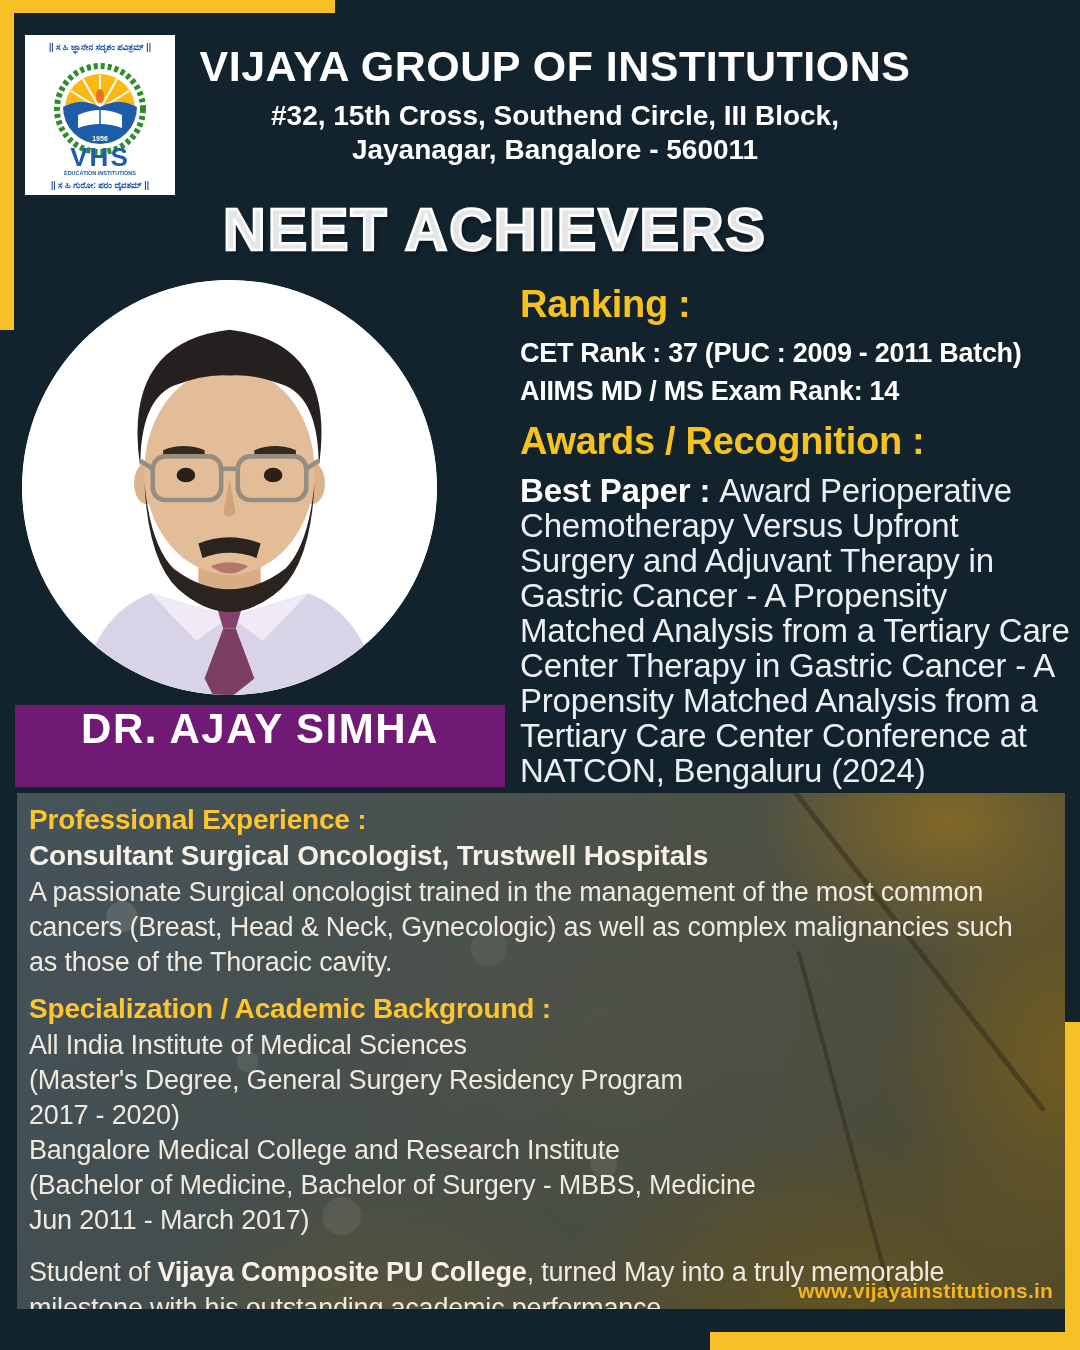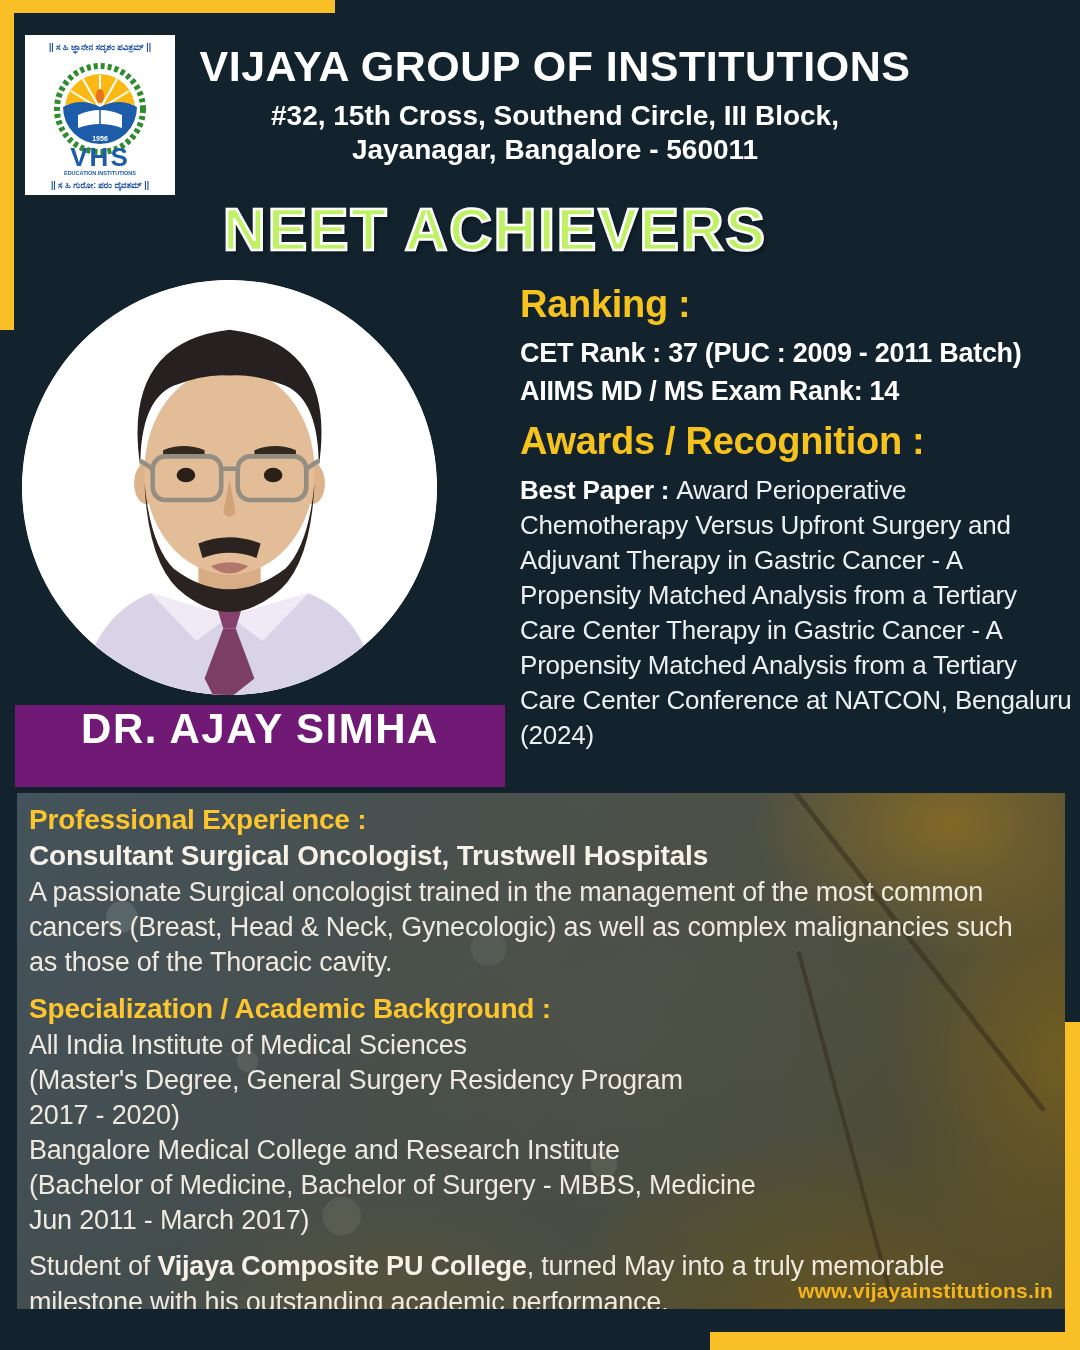--- a/index.html
+++ b/index.html
@@ -20,21 +20,21 @@
   .logo{position:absolute;left:25px;top:35px;width:150px;height:160px;background:#fff;}
   .logo svg{display:block;}
 
   
   .header-text{position:absolute;left:180px;top:44px;width:750px;text-align:center;color:#fff;}
   .inst-title{font-size:43px;font-weight:bold;letter-spacing:.5px;line-height:1.05;}
   .inst-address{margin-top:10px;font-size:28px;font-weight:bold;line-height:1.2;}
 
   .neet-title{
     position:absolute;left:120px;top:196px;width:750px;text-align:center;
-    font-size:59px;font-weight:800;letter-spacing:2px;color:#bef264;
+    font-size:59px;font-weight:800;letter-spacing:2px;color:#e5e5e5;
     -webkit-text-stroke:2.6px #ffffff;
     text-shadow:3px 4px 3px rgba(8,16,24,.55);
     white-space:nowrap;
   }
 
   
   .photo{
     position:absolute;left:22px;top:280px;width:415px;height:415px;border-radius:50%;
     background:#fff;overflow:hidden;
   }
@@ -51,21 +51,21 @@
   .right-col{position:absolute;left:520px;top:283px;width:556px;}
   .section-heading{
     font-size:38px;font-weight:bold;color:#F6C21D;letter-spacing:-.3px;white-space:nowrap;
   }
   .rank-lines{margin-top:8px;margin-bottom:10px;}
   .rank-line{
     font-size:27px;font-weight:bold;color:#fff;line-height:38px;
     letter-spacing:-.3px;white-space:nowrap;
   }
   .awards-para{
-    margin-top:10px;font-size:26px;line-height:35px;color:#EDF0F2;letter-spacing:-.2px;
+    margin-top:10px;font-size:33px;line-height:35px;color:#EDF0F2;letter-spacing:-.2px;
   }
   .awards-para b{color:#fff;}
 
   
   .leaves{
     position:absolute;left:17px;top:793px;width:1048px;height:516px;overflow:hidden;
     background:
       linear-gradient(rgba(23,38,48,.36), rgba(23,38,48,.42)),
       radial-gradient(circle 26px at 10% 24%, rgba(215,222,215,.28) 0 58%, transparent 62%),
       radial-gradient(circle 18px at 22% 52%, rgba(222,218,196,.22) 0 58%, transparent 62%),
@@ -82,21 +82,21 @@
   .branch{position:absolute;background:#342c1c;opacity:.55;border-radius:3px;}
   .branch-1{width:420px;height:5px;right:-60px;top:150px;transform:rotate(52deg);}
   .branch-2{width:360px;height:4px;right:40px;top:330px;transform:rotate(75deg);}
   .leaves-content{position:relative;padding:10px 14px 0 12px;}
   .leaf-heading{font-size:28px;font-weight:bold;color:#FDC52E;line-height:34px;letter-spacing:-.2px;}
   .leaf-role{font-size:28px;font-weight:bold;color:#F7F1E8;line-height:38px;letter-spacing:-.2px;}
   .leaf-body{font-size:27px;color:#EFE9DF;line-height:35px;letter-spacing:-.2px;}
   .leaf-desc{max-width:1014px;}
   .spec-block{margin-top:12px;}
   .spec-lines{margin-top:2px;}
-  .student-para{margin-top:10px;font-size:27px;color:#EFE9DF;line-height:36px;max-width:950px;letter-spacing:-.2px;}
+  .student-para{margin-top:16px;font-size:27px;color:#EFE9DF;line-height:36px;max-width:950px;letter-spacing:-.2px;}
   .student-para b{color:#F7F1E8;}
   .website{
     position:absolute;right:12px;bottom:6px;
     font-size:21px;font-weight:600;color:#F3B41C;letter-spacing:.2px;
   }
 </style>
 </head>
 <body>
 
 <div class="poster">

